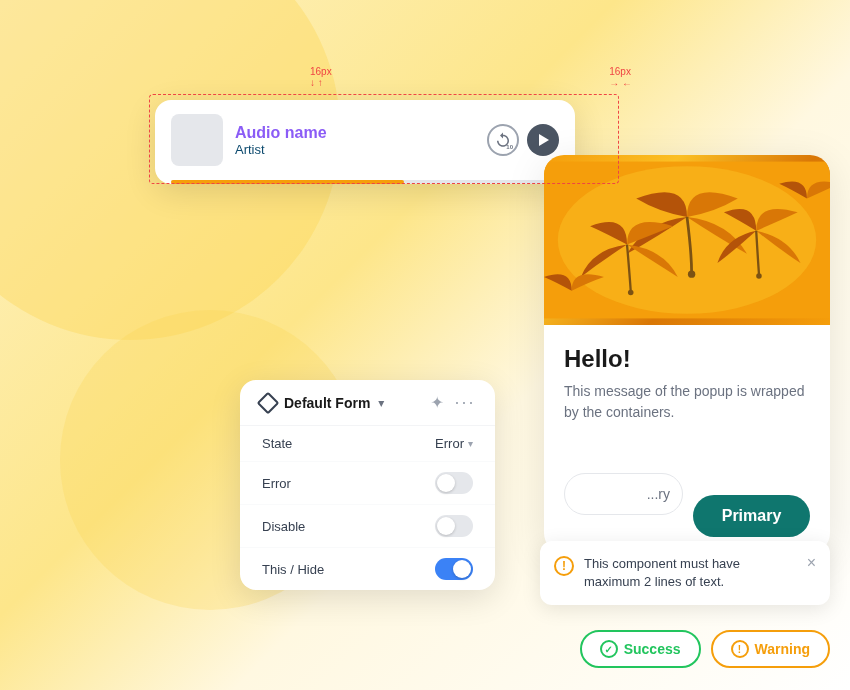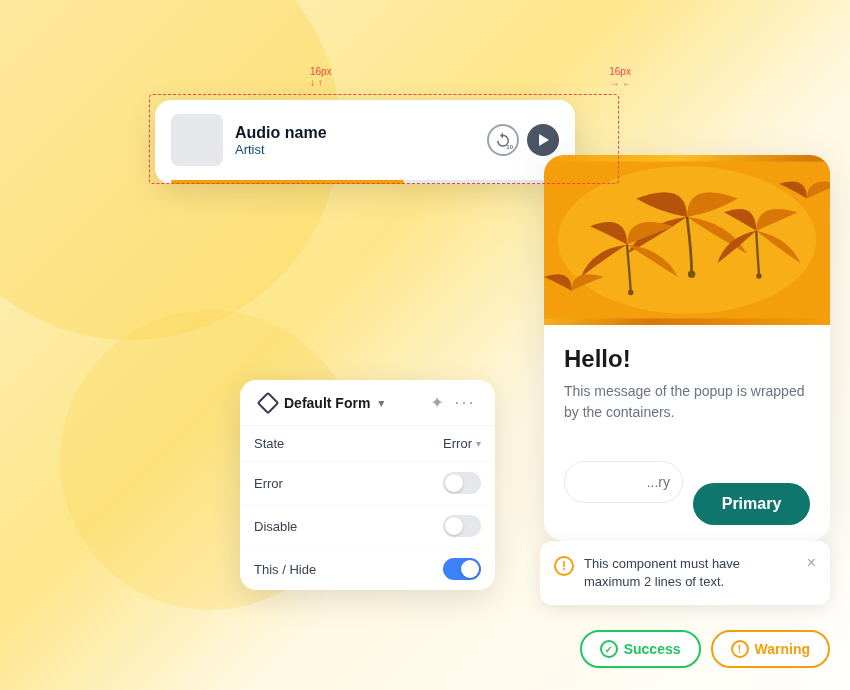--- a/index.html
+++ b/index.html
@@ -68,21 +68,21 @@
       background: #e5e7eb;
       border-radius: 8px;
       flex-shrink: 0;
     }
     .audio-info {
       flex: 1;
     }
     .audio-name {
       font-size: 16px;
       font-weight: 700;
-      color: #0f172a;
+      color: #8b5cf6;
     }
     .audio-artist {
       font-size: 13px;
       color: #0c4a6e;
       margin-top: 0;
     }
     .audio-controls {
       display: flex;
       align-items: center;
       gap: 8px;
@@ -213,21 +213,21 @@
     .popup-title {
       font-size: 24px;
       font-weight: 700;
       color: #1a1a1a;
       margin-bottom: 8px;
     }
     .popup-text {
       font-size: 14px;
       color: #6b7280;
       line-height: 1.5;
-      margin-bottom: 16px;
+      margin-bottom: 28px;
     }
     .popup-buttons {
       display: flex;
       gap: 10px;
       align-items: center;
     }
     .btn-secondary {
       flex: 1;
       padding: 12px;
       border: 1px solid #e5e7eb;
@@ -297,21 +297,21 @@
       display: flex;
       align-items: center;
       gap: 10px;
       color: #9ca3af;
       font-size: 16px;
     }
     .props-row {
       display: flex;
       align-items: center;
       justify-content: space-between;
-      padding: 10px 14px;
+      padding: 10px 22px;
       border-bottom: 1px solid #f9fafb;
     }
     .props-label {
       font-size: 13px;
       color: #374151;
     }
     .props-value {
       display: flex;
       align-items: center;
       gap: 4px;

